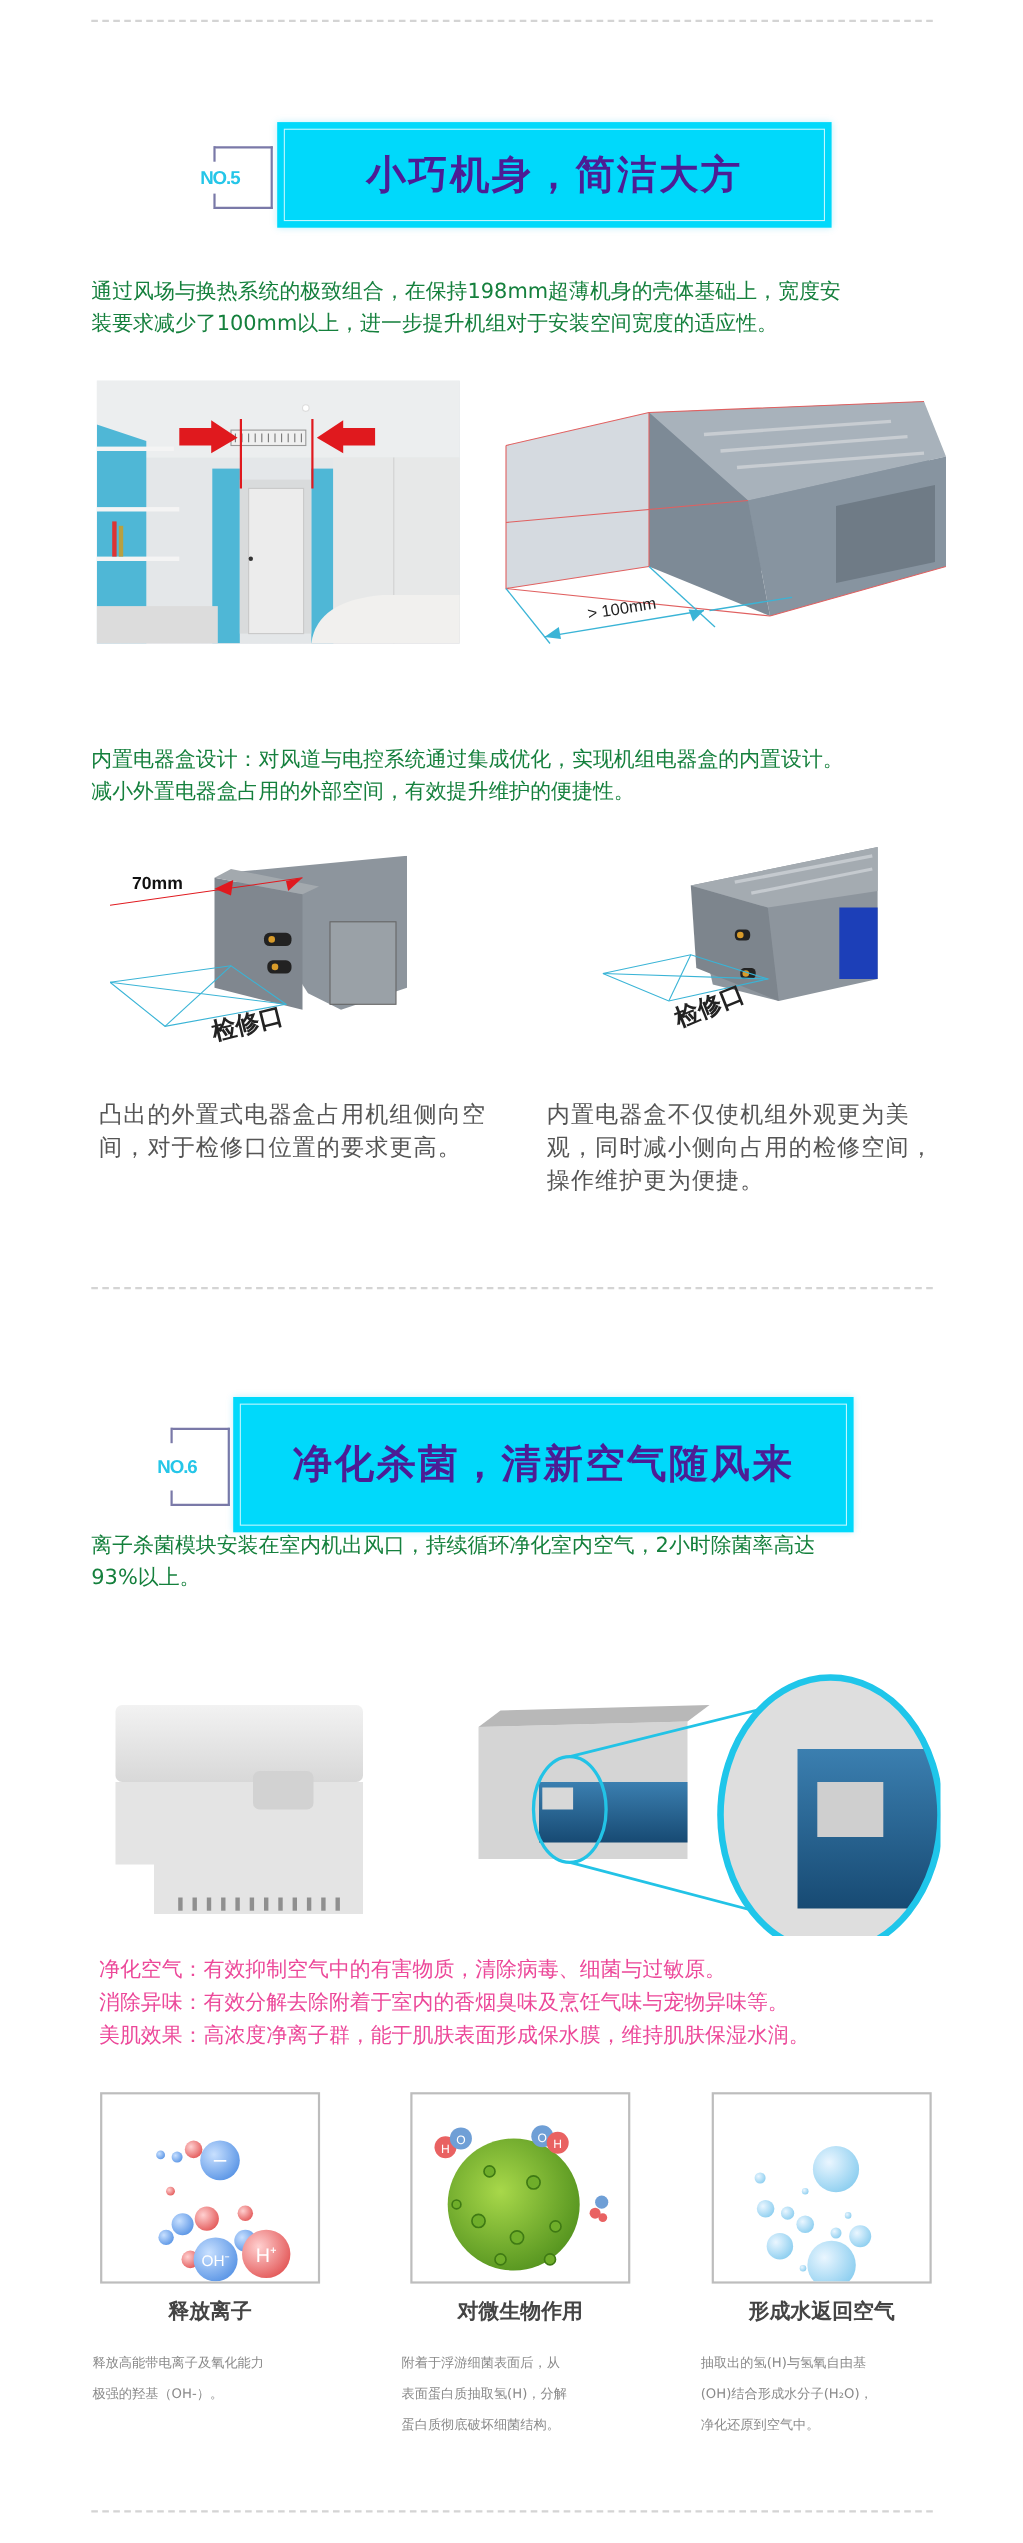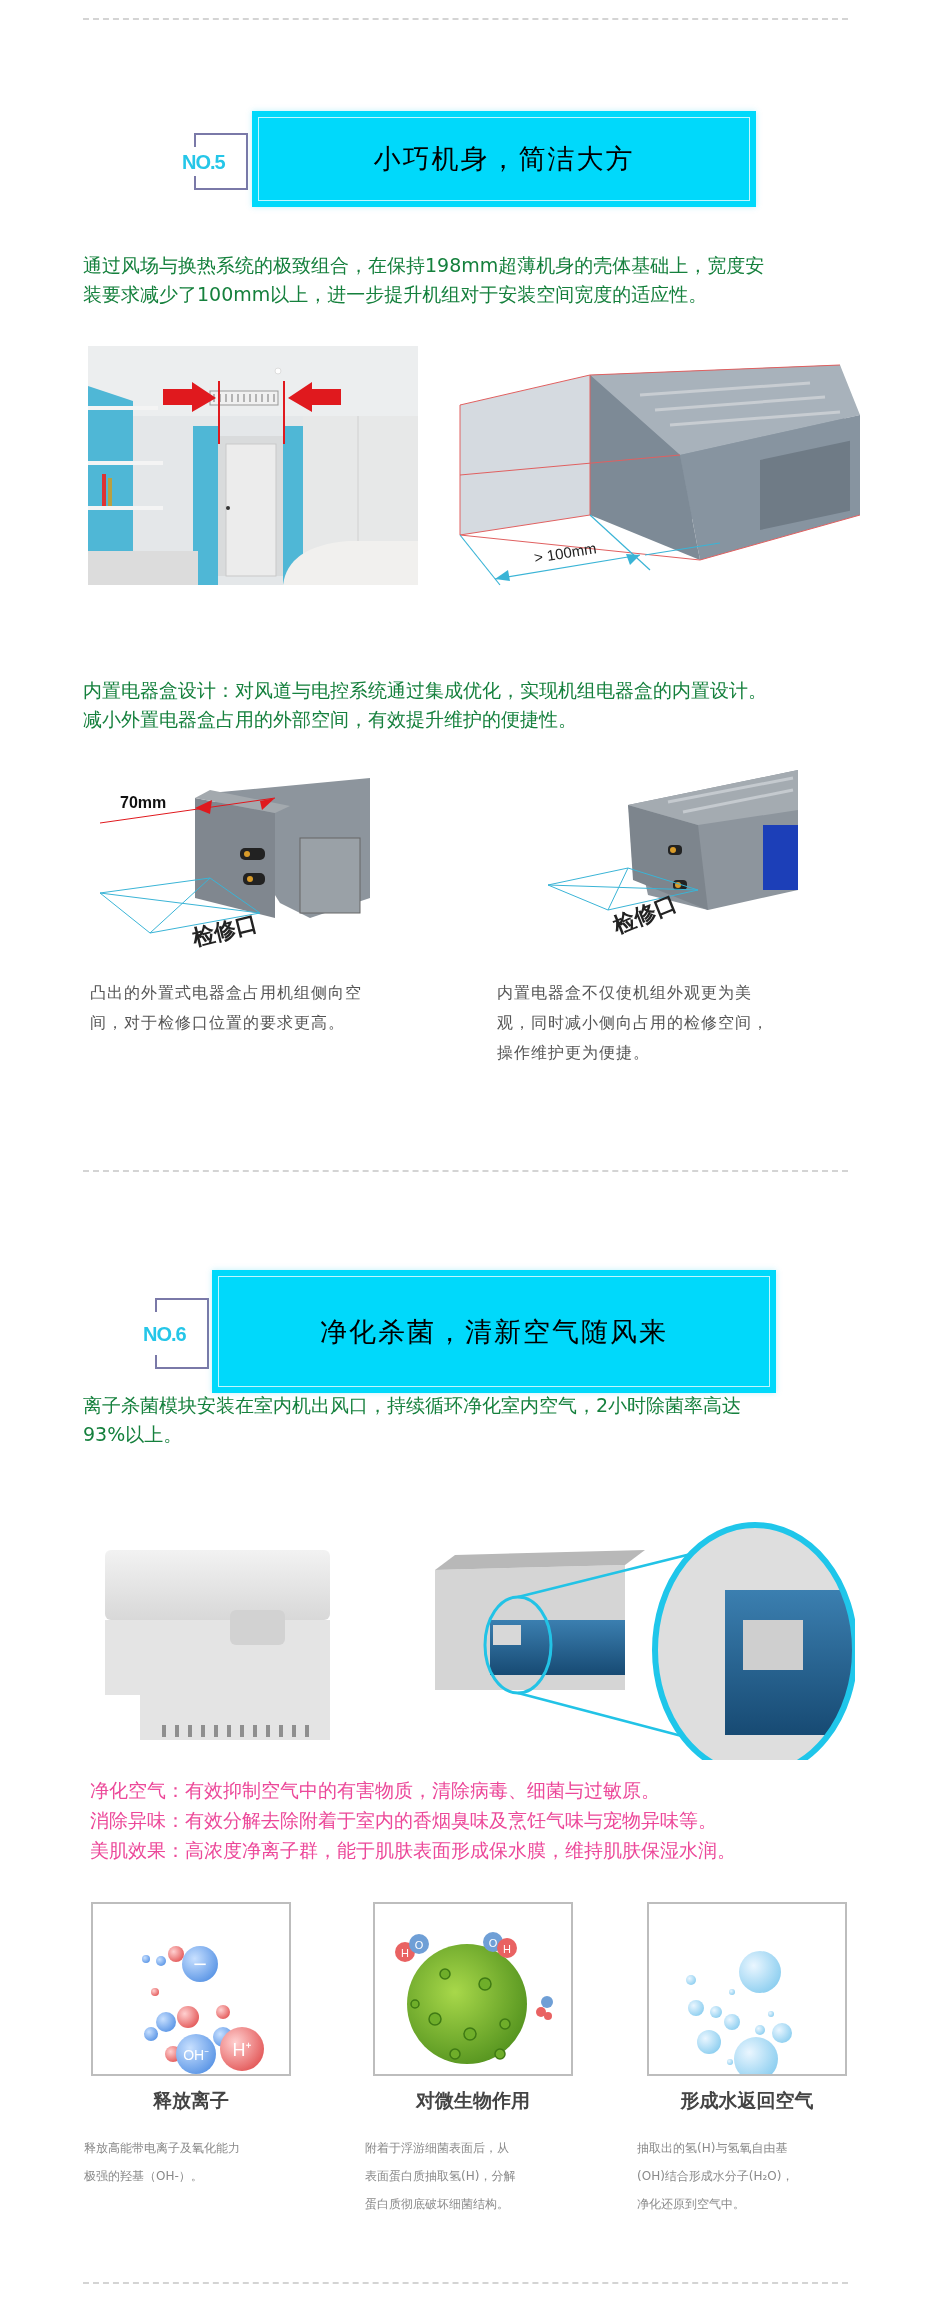--- a/index.html
+++ b/index.html
@@ -4,28 +4,28 @@
 <style>
   * { box-sizing: border-box; margin: 0; padding: 0; }
   html, body { width: 930px; height: 2312px; background: #ffffff; overflow: hidden; }
   body { position: relative; font-family: "DejaVu Sans", "Liberation Sans", sans-serif; color: #555555; }
   .abs { position: absolute; }
   .divider { position: absolute; left: 83px; width: 765px; height: 0; border-top: 2px dashed #d4d4d4; }
 
   .no-badge { position: absolute; border: 2px solid #7a79a8; border-left-color: transparent; }
   .no-badge::before { content: ""; position: absolute; left: -2px; top: -2px; width: 2px; height: 14px; background: #7a79a8; }
   .no-badge::after { content: ""; position: absolute; left: -2px; bottom: -2px; width: 2px; height: 14px; background: #7a79a8; }
-  .no-label { position: absolute; left: -14px; top: 50%; transform: translateY(-50%); color: #25c6e8; font-family: "Liberation Sans", sans-serif; font-weight: bold; font-size: 20px; letter-spacing: -1px; background: #fff; padding: 2px 0; white-space: nowrap; }
+  .no-label { position: absolute; left: -14px; top: 50%; transform: translateY(-50%); color: #25c6e8; font-family: "Liberation Sans", sans-serif; font-weight: bold; font-size: 17px; letter-spacing: -1px; background: #fff; padding: 2px 0; white-space: nowrap; }
 
   .title-box { position: absolute; background: #00d9fb; box-shadow: 0 0 6px rgba(0,200,240,0.25); }
   .title-box .inner { position: absolute; left: 6px; top: 6px; right: 6px; bottom: 6px; border: 1.5px solid rgba(255,255,255,0.75); display: flex; align-items: center; justify-content: center; }
-  .title-text { color: #000000; font-size: 27px; letter-spacing: 2px; font-family: "DejaVu Sans", sans-serif; font-weight: 400; }
+  .title-text { color: #4c1d95; font-size: 36px; letter-spacing: 2px; font-family: "DejaVu Sans", sans-serif; font-weight: 700; }
 
   .para { position: absolute; left: 83px; width: 770px; font-size: 19px; line-height: 29px; color: #15803d; }
-  .caption { position: absolute; font-size: 16px; line-height: 30px; color: #555; letter-spacing: 1px; }
+  .caption { position: absolute; font-size: 21px; line-height: 30px; color: #555; letter-spacing: 1px; margin-top: 20px; }
 
   
   .room-photo { position: absolute; overflow: hidden; background: linear-gradient(180deg,#e9ecee 0%,#dfe3e6 30%,#cfd6da 100%); }
   .diagram { position: absolute; }
   .feat-box { position: absolute; width: 200px; height: 174px; border: 2px solid #bdbdbd; background: #fff; overflow: hidden; }
   .feat-title { position: absolute; font-size: 19px; font-weight: bold; color: #444; text-align: center; width: 200px; }
   .feat-desc { position: absolute; font-size: 12px; line-height: 28px; color: #8a8a8a; width: 230px; }
   .feature-line { position: absolute; left: 90px; font-size: 19px; line-height: 30px; color: #ec4899; white-space: nowrap; }
 </style>
 </head>

